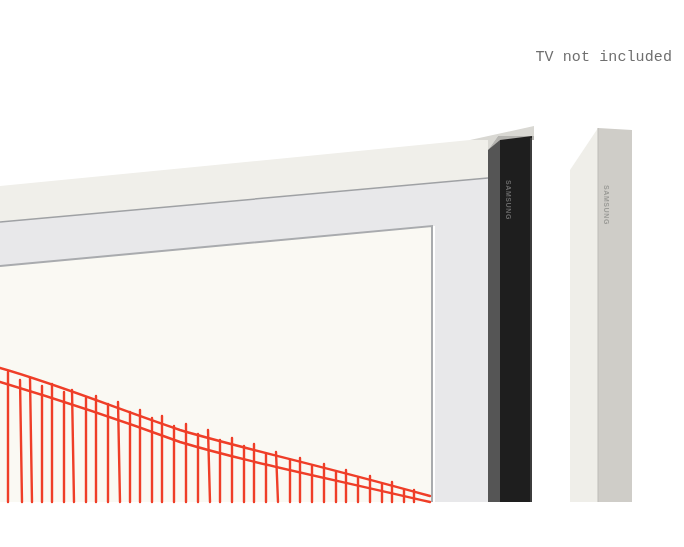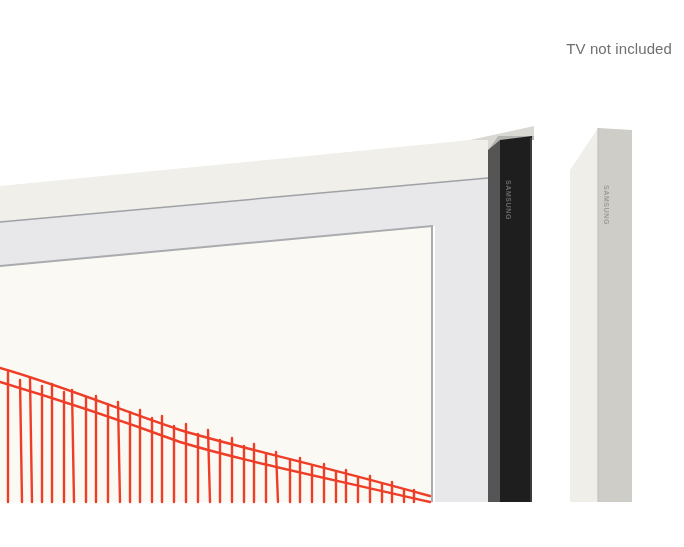--- a/index.html
+++ b/index.html
@@ -1,21 +1,21 @@
 <!DOCTYPE html>
 <html><head>
   <meta charset="utf-8">
   <style>
     html, body { margin: 0; padding: 0; background: #ffffff; }
     body { width: 684px; height: 547px; position: relative; overflow: hidden;
            font-family: "Liberation Sans", sans-serif; }
     .caption {
-      position: absolute; top: 40px; right: 12px;
+      position: absolute; top: 49px; right: 12px;
       font-size: 15px; color: #6f6f6f; letter-spacing: 0.1px;
-      font-family: Liberation Sans, sans-serif;
+      font-family: Liberation Mono, monospace;
     }
     .scene { position: absolute; left: 0; top: 0; width: 684px; height: 547px; }
     .brand-main, .brand-side {
       position: absolute;
       writing-mode: vertical-rl;
       font-family: "Liberation Sans", sans-serif;
       font-weight: bold;
       font-size: 7px;
       letter-spacing: 0.6px;
     }

